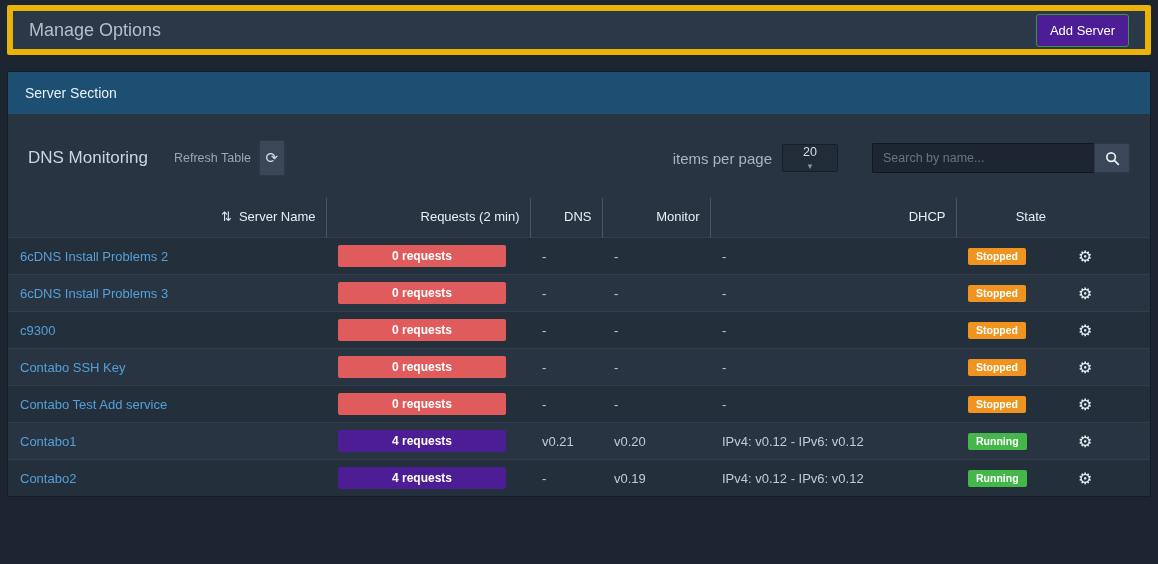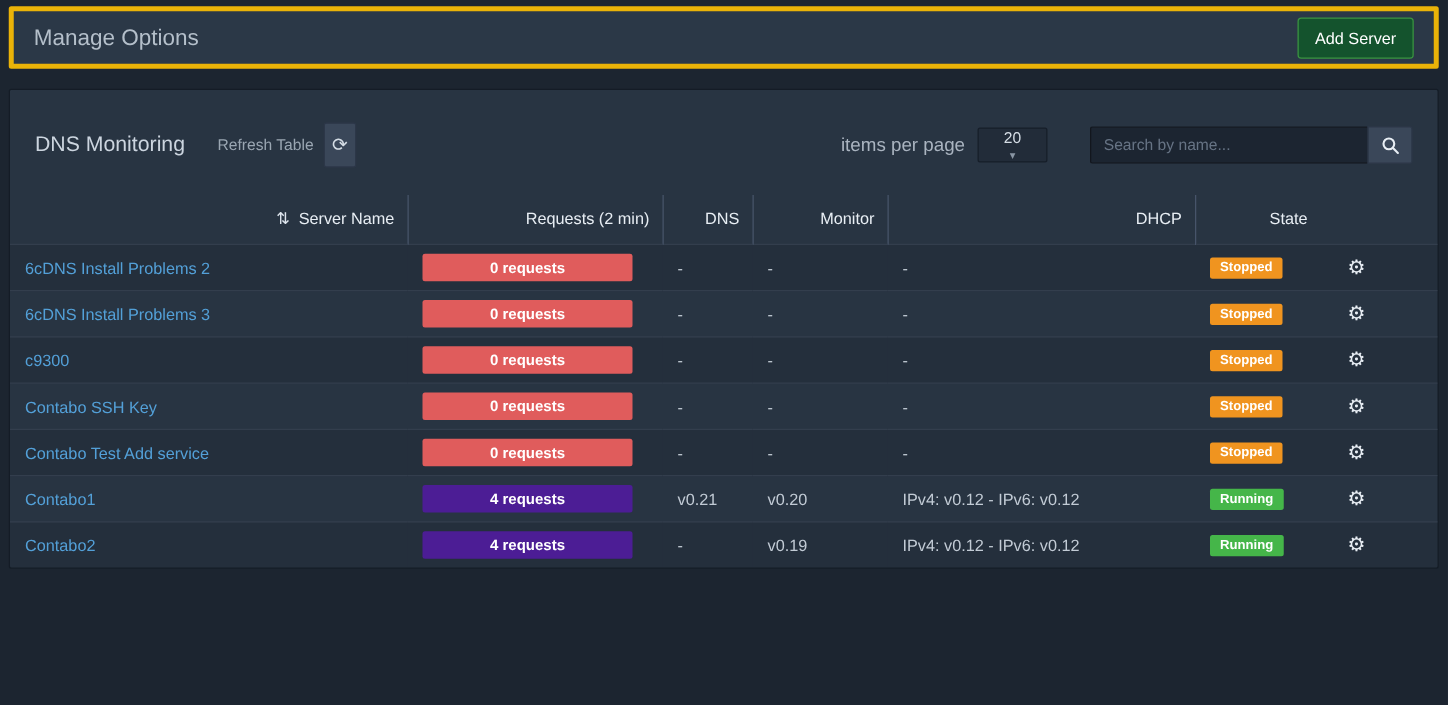--- a/index.html
+++ b/index.html
@@ -8,30 +8,30 @@
     background: #1c2530;
     font-family: "Liberation Sans", sans-serif;
     color: #c6cfd8;
   }
 
   
   .topbar {
     margin: 5px 7px 0 7px;
     height: 50px;
     background: #2b3847;
-    border: 4px solid #eab308;
+    border: 6px solid #eab308;
     border-radius: 2px;
     display: flex; align-items: center;
     padding: 0 16px;
     justify-content: center;
   }
   .topbar-title { font-size: 18px; color: #b4bfca; font-weight: 400; }
   .btn-add-server {
     margin-left: auto;
-    background: #14532d; color: #fff;
+    background: #4c1d95; color: #fff;
     border: 1px solid #3a9640; border-radius: 3px;
     font-size: 13px; padding: 8px 13px; cursor: pointer;
     font-family: "Liberation Sans", sans-serif;
   }
 
   
   .panel {
     margin: 16px 7px 0 7px;
     background: #283442;
     border: 1px solid #141c26;
@@ -127,20 +127,23 @@
 </head>
 <body>
 
 <div class="topbar">
   <div class="topbar-title">Manage Options</div>
   <button class="btn-add-server">Add Server</button>
 </div>
 
 <div class="panel">
 
+  <div class="panel-header">
+    <span>Server Section</span>
+  </div>
 
   <div class="toolbar">
     <div class="table-title">DNS Monitoring</div>
     <div class="refresh-label">Refresh Table</div>
     <button class="btn-refresh">
       <span>⟳</span>
     </button>
 
     <div class="toolbar-right">
       <span class="ipp-label">items per page</span>

